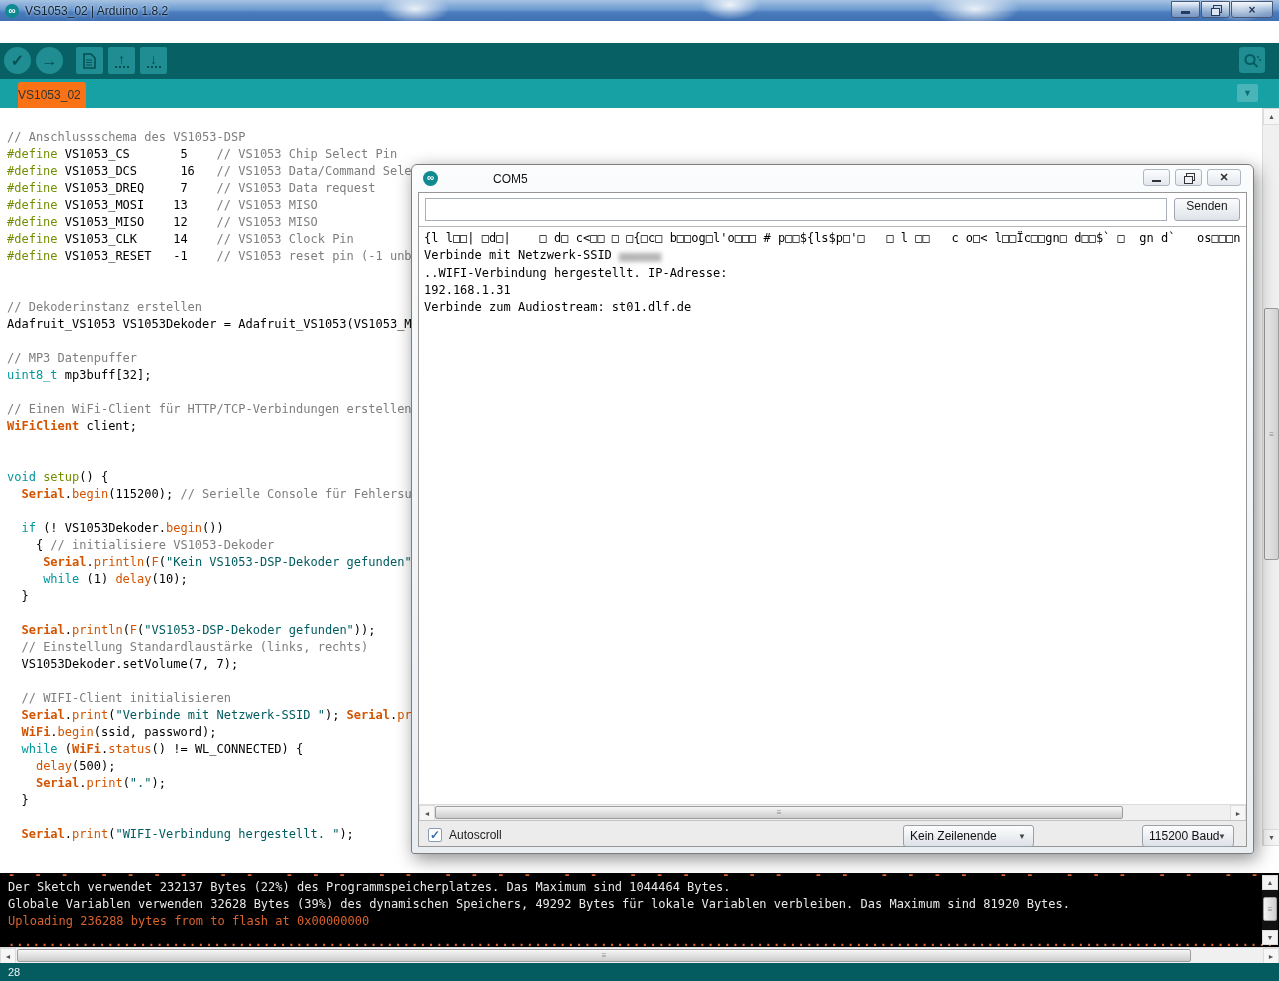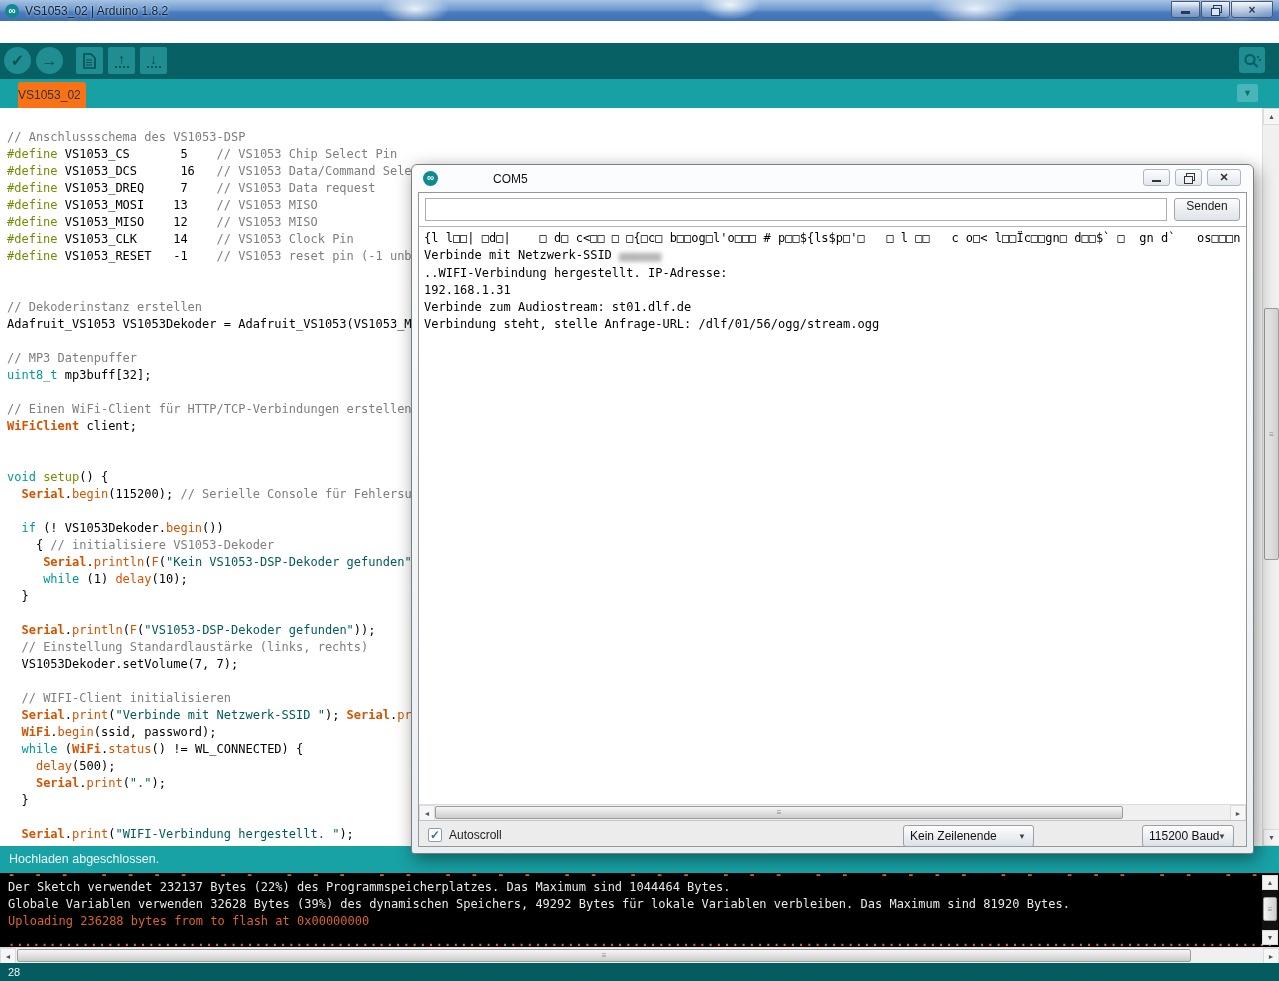--- a/index.html
+++ b/index.html
@@ -249,23 +249,20 @@
       <div class="cl">&nbsp;</div>
       <div class="cl"><span class="tk-p">  </span><span class="tk-b">Serial</span><span class="tk-p">.</span><span class="tk-o">print</span><span class="tk-p">(</span><span class="tk-s">"WIFI-Verbindung hergestellt. "</span><span class="tk-p">);</span></div>
     </div>
 
   <div class="vscroll ed-vscroll">
     <div class="sb-btn" style="top:0;">▲</div>
     <div class="sb-thumb" style="top:200px; height:252px;">≡</div>
     <div class="sb-btn" style="bottom:0; top:auto;">▼</div>
   </div>
 
-  <div class="green-bar">
-    <span>Hochladen abgeschlossen.</span>
-  </div>
 
   <div class="console">
       <div class="con-line dashes">- - -  - - - -  - -  - - -  - -  - - - -  - -  - - -  - - -  - -  - - - -  - -  - - -  - -  - - - -  - -  - - -  - - -  - -  - - -  - -</div>
       <div class="con-line white">Der Sketch verwendet 232137 Bytes (22%) des Programmspeicherplatzes. Das Maximum sind 1044464 Bytes.</div>
       <div class="con-line white">Globale Variablen verwenden 32628 Bytes (39%) des dynamischen Speichers, 49292 Bytes für lokale Variablen verbleiben. Das Maximum sind 81920 Bytes.</div>
       <div class="con-line orange">Uploading 236288 bytes from to flash at 0x00000000</div>
       <div class="con-line dots">........................................................................................................................................................................................................................................</div>
     </div>
   <div class="con-vscroll">
     <div class="sb-btn" style="top:0;">▲</div>
@@ -302,21 +299,20 @@
       <div class="sm-send">
         <span>Senden</span>
       </div>
 
       <div class="sm-output">
           <div class="sol"><span>{l l□□| □d□|    □ d□ c&lt;□□ □ □{□c□ b□□og□l'o□□□ # p□□${ls$p□'□   □ l □□   c o□&lt; l□□Ïc□□gn□ d□□$` □  gn d`   os□□□n   □□ d {□</span></div>
           <div class="sol"><span>Verbinde mit Netzwerk-SSID </span><span class="redacted">▆▆▆▆▆▆▆</span></div>
           <div class="sol"><span>..WIFI-Verbindung hergestellt. IP-Adresse:</span></div>
           <div class="sol"><span>192.168.1.31</span></div>
           <div class="sol"><span>Verbinde zum Audiostream: st01.dlf.de</span></div>
-          <div class="sol"><span>Verbindung steht, stelle Anfrage-URL: /dlf/01/56/ogg/stream.ogg</span></div>
         </div>
 
       <div class="hscroll sm-hscroll">
         <div class="hs-btn" style="left:0;">◄</div>
         <div class="hs-thumb" style="left:16px; width:688px;">≡</div>
         <div class="hs-btn" style="right:0;">►</div>
       </div>
 
       <div class="sm-bottom">
         <div class="sm-check">✓</div>

